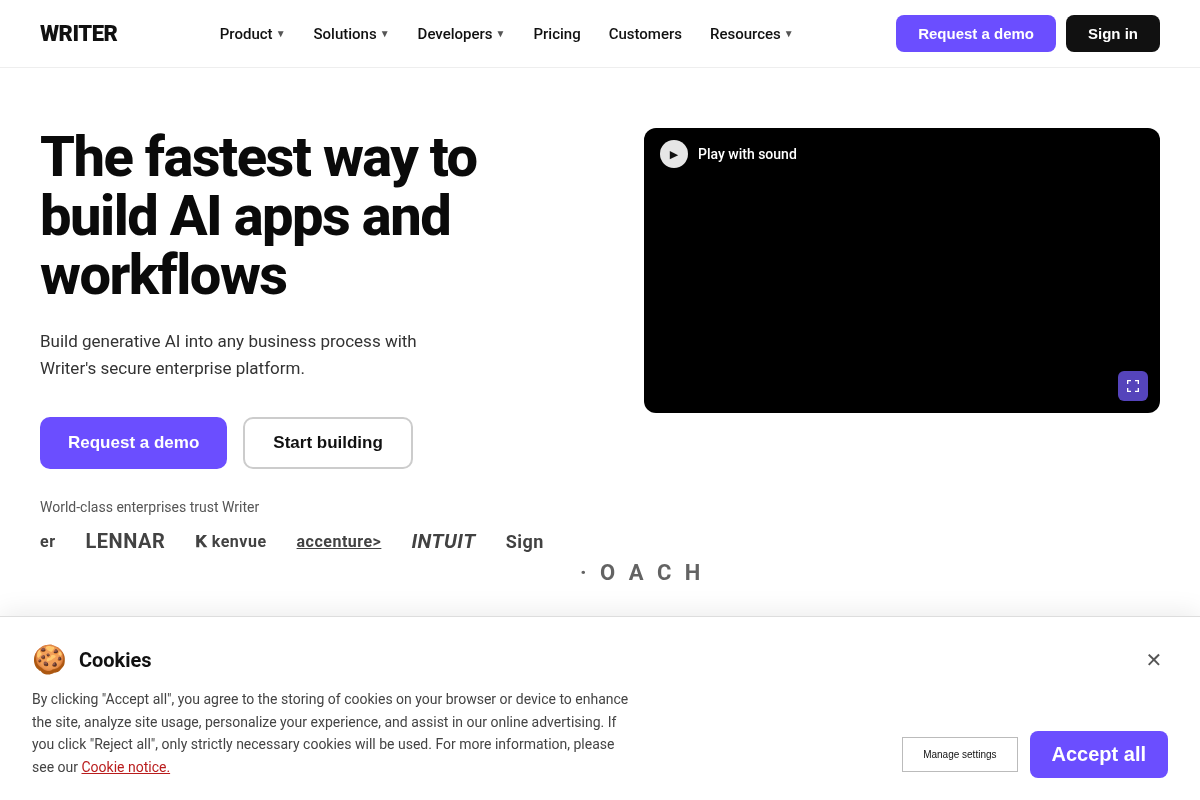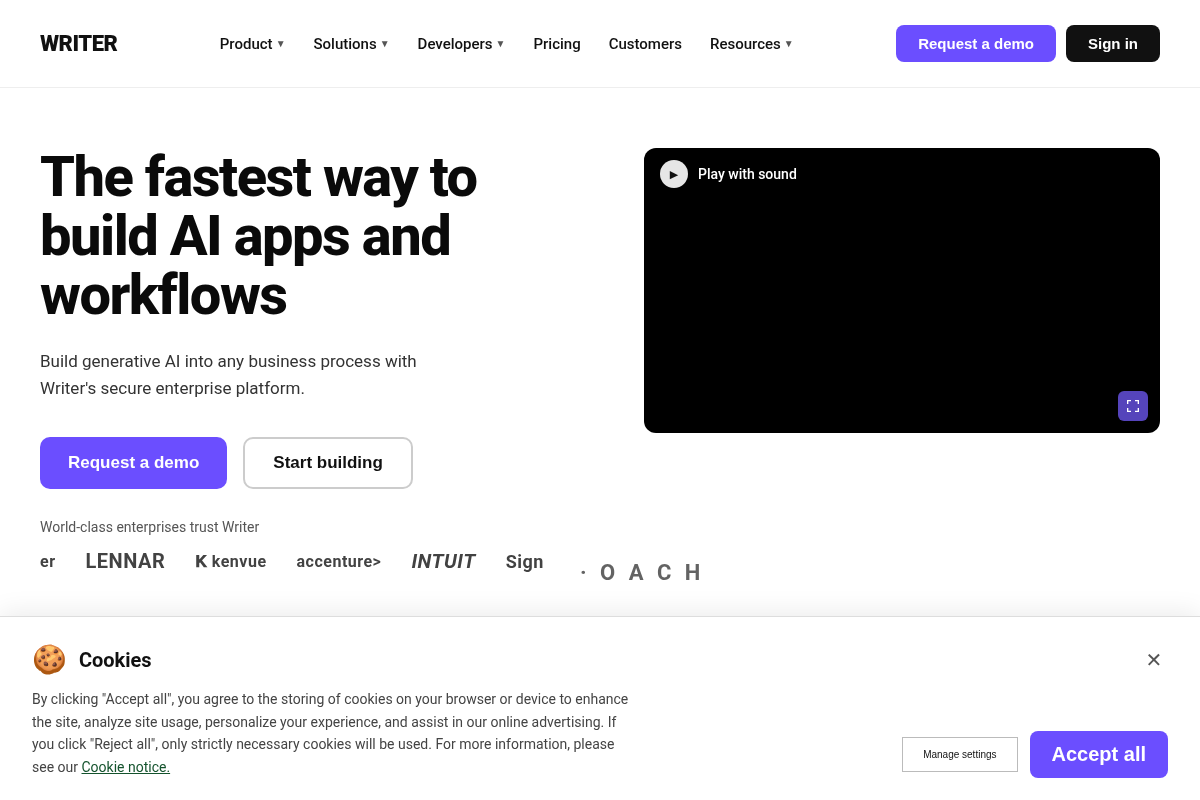--- a/index.html
+++ b/index.html
@@ -12,21 +12,21 @@
       overflow: hidden;
       position: relative;
     }
 
     
     nav {
       display: flex;
       align-items: center;
       justify-content: space-between;
       padding: 0 40px;
-      height: 88px;
+      height: 68px;
       border-bottom: 1px solid #eee;
       position: relative;
       z-index: 10;
     }
     .nav-logo {
       font-size: 22px;
       font-weight: 900;
       letter-spacing: -0.5px;
       color: #111;
     }
@@ -195,21 +195,21 @@
     .logo-item {
       font-size: 16px;
       font-weight: 700;
       color: #222;
       letter-spacing: 0.5px;
       white-space: nowrap;
       opacity: 0.85;
     }
     .logo-item.lennar { font-size: 20px; }
     .logo-item.kenvue { font-size: 16px; }
-    .logo-item.accenture { font-size: 16px; }
+    .logo-item.accenture { font-size: 16px; text-decoration: underline; }
     .logo-item.intuit { font-size: 20px; font-style: italic; }
     .logo-item.hilton { font-size: 18px; }
 
     
     .cookie-banner {
       position: absolute;
       bottom: 0;
       left: 0;
       right: 0;
       background: #fff;
@@ -257,21 +257,21 @@
       gap: 30px;
     }
     .cookie-text {
       font-size: 14px;
       color: #444;
       line-height: 1.6;
       max-width: 600px;
       flex: 1;
     }
     .cookie-link {
-      color: #14532d;
+      color: #b91c1c;
       text-decoration: underline;
       cursor: pointer;
     }
     .cookie-actions {
       display: flex;
       gap: 12px;
       flex-shrink: 0;
       align-items: center;
     }
     .btn-manage {

